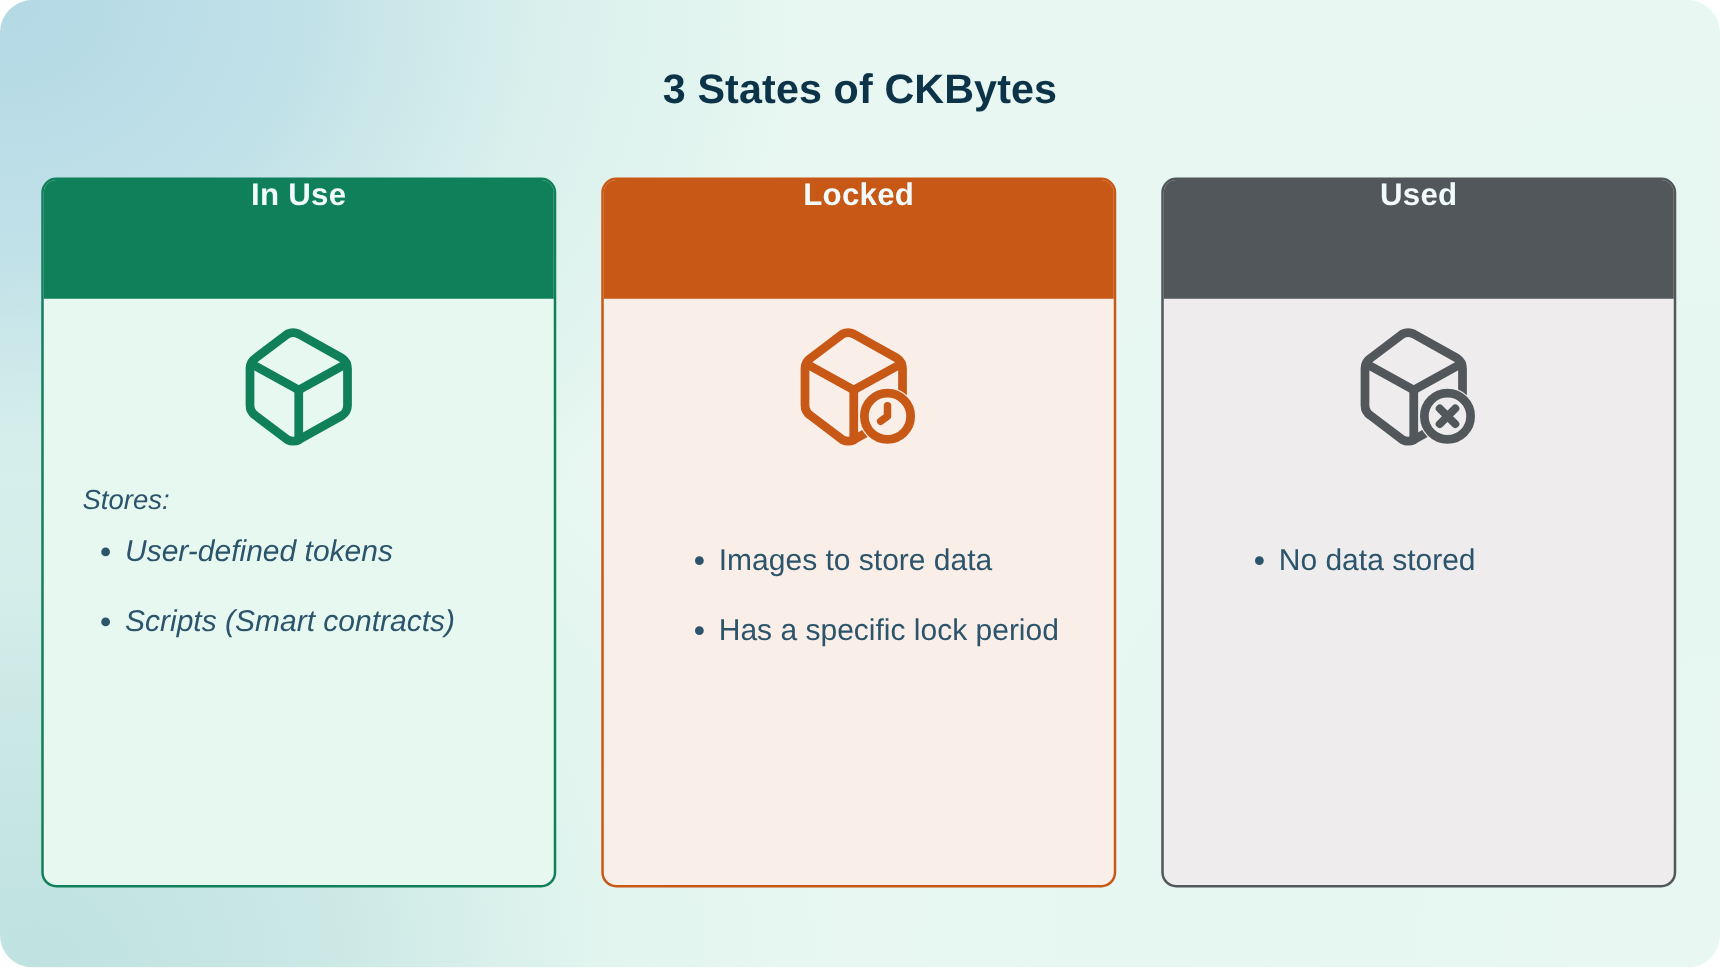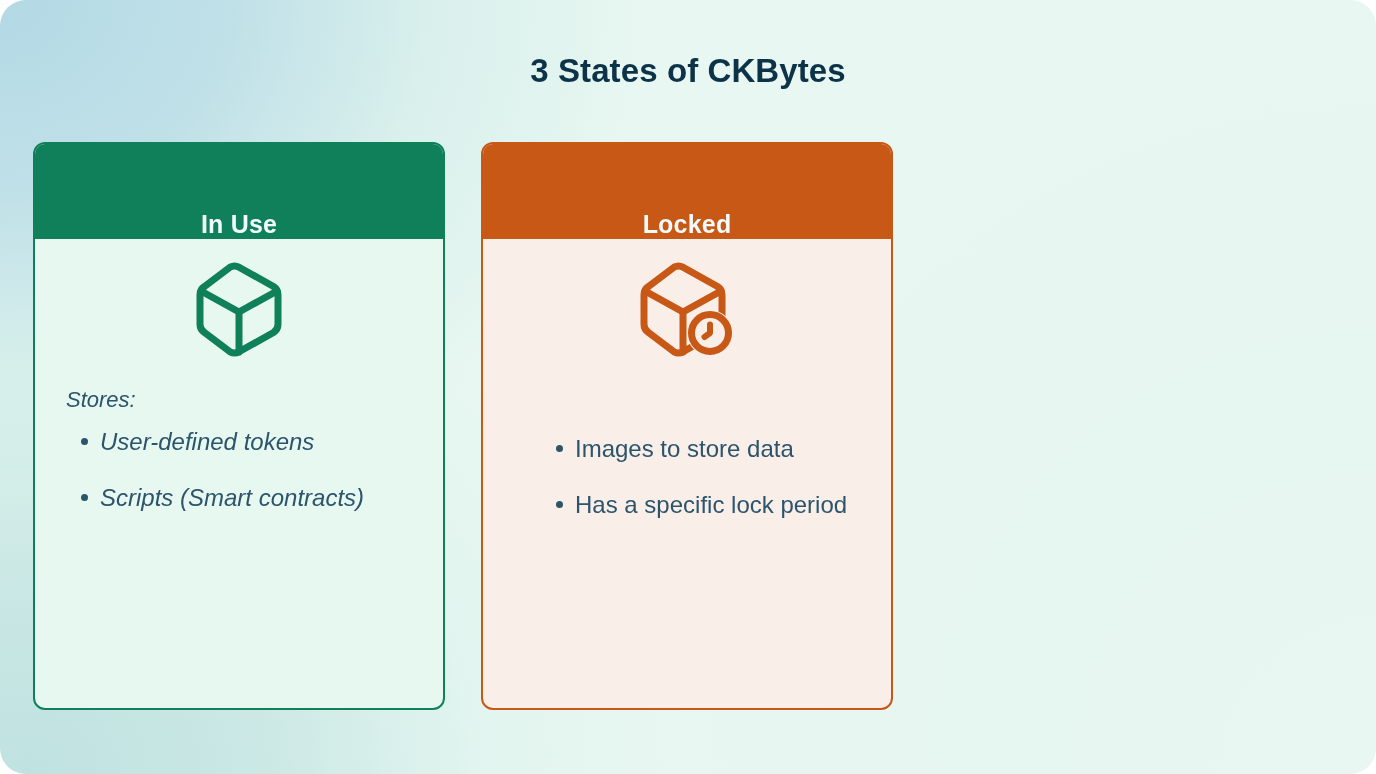--- a/index.html
+++ b/index.html
@@ -55,21 +55,21 @@
     border-style: solid;
   }
   #card-in-use  { left: 33px;  border-color: #0f8059; background: #e7f8f1; }
   #card-locked  { left: 481px; border-color: #c85815; background: #faeee8; }
   #card-used    { left: 929px; border-color: #51575a; background: #eeecec; }
 
   .card-header {
     height: 97px;
     width: 100%;
     display: flex;
-    align-items: flex-end;
+    align-items: flex-start;
     justify-content: center;
     box-sizing: border-box;
     margin: -2px 16px 0 -2px;
     padding: 0 2px;
     width: calc(100% + 4px);
   }
   #card-in-use .card-header { background: #0f8059; }
   #card-locked .card-header { background: #c85815; }
   #card-used   .card-header { background: #51575a; }
 
@@ -177,14 +177,36 @@
     </div>
 
     <div class="card-body">
       <ul class="bullets">
         <li>Images to store data</li>
         <li>Has a specific lock period</li>
       </ul>
     </div>
   </div>
 
+  <div class="card" id="card-used">
+    <div class="card-header">
+      <span class="card-header-label">Used</span>
+    </div>
+
+    <div class="icon-wrap">
+      <svg width="96" height="95" viewBox="0 0 96 95" fill="none" aria-hidden="true">
+        <path d="M44 5.2 L78.5 24.5 A10 10 0 0 1 83 33 L83 62 A10 10 0 0 1 78.5 70.5 L44 89.8 A10 10 0 0 1 35 89.8 L9.5 70.5 A10 10 0 0 1 5 62 L5 33 A10 10 0 0 1 9.5 24.5 L35 5.2 A10 10 0 0 1 44 5.2 Z" stroke="#51575a" stroke-width="7" stroke-linejoin="round"></path>
+        <path d="M6 29 L44 50 L82 29" stroke="#51575a" stroke-width="7" stroke-linecap="round" stroke-linejoin="round"></path>
+        <path d="M44 50 L44 90" stroke="#51575a" stroke-width="7" stroke-linecap="round"></path>
+        <circle cx="71" cy="71" r="23" fill="#eeecec"></circle>
+        <circle cx="71" cy="71" r="18.5" stroke="#51575a" stroke-width="7"></circle>
+        <path d="M64.8 64.8 L77.2 77.2 M77.2 64.8 L64.8 77.2" stroke="#51575a" stroke-width="6.5" stroke-linecap="round"></path>
+      </svg>
+    </div>
+
+    <div class="card-body">
+      <ul class="bullets">
+        <li>No data stored</li>
+      </ul>
+    </div>
+  </div>
 
 </div>
 
 </body></html>

